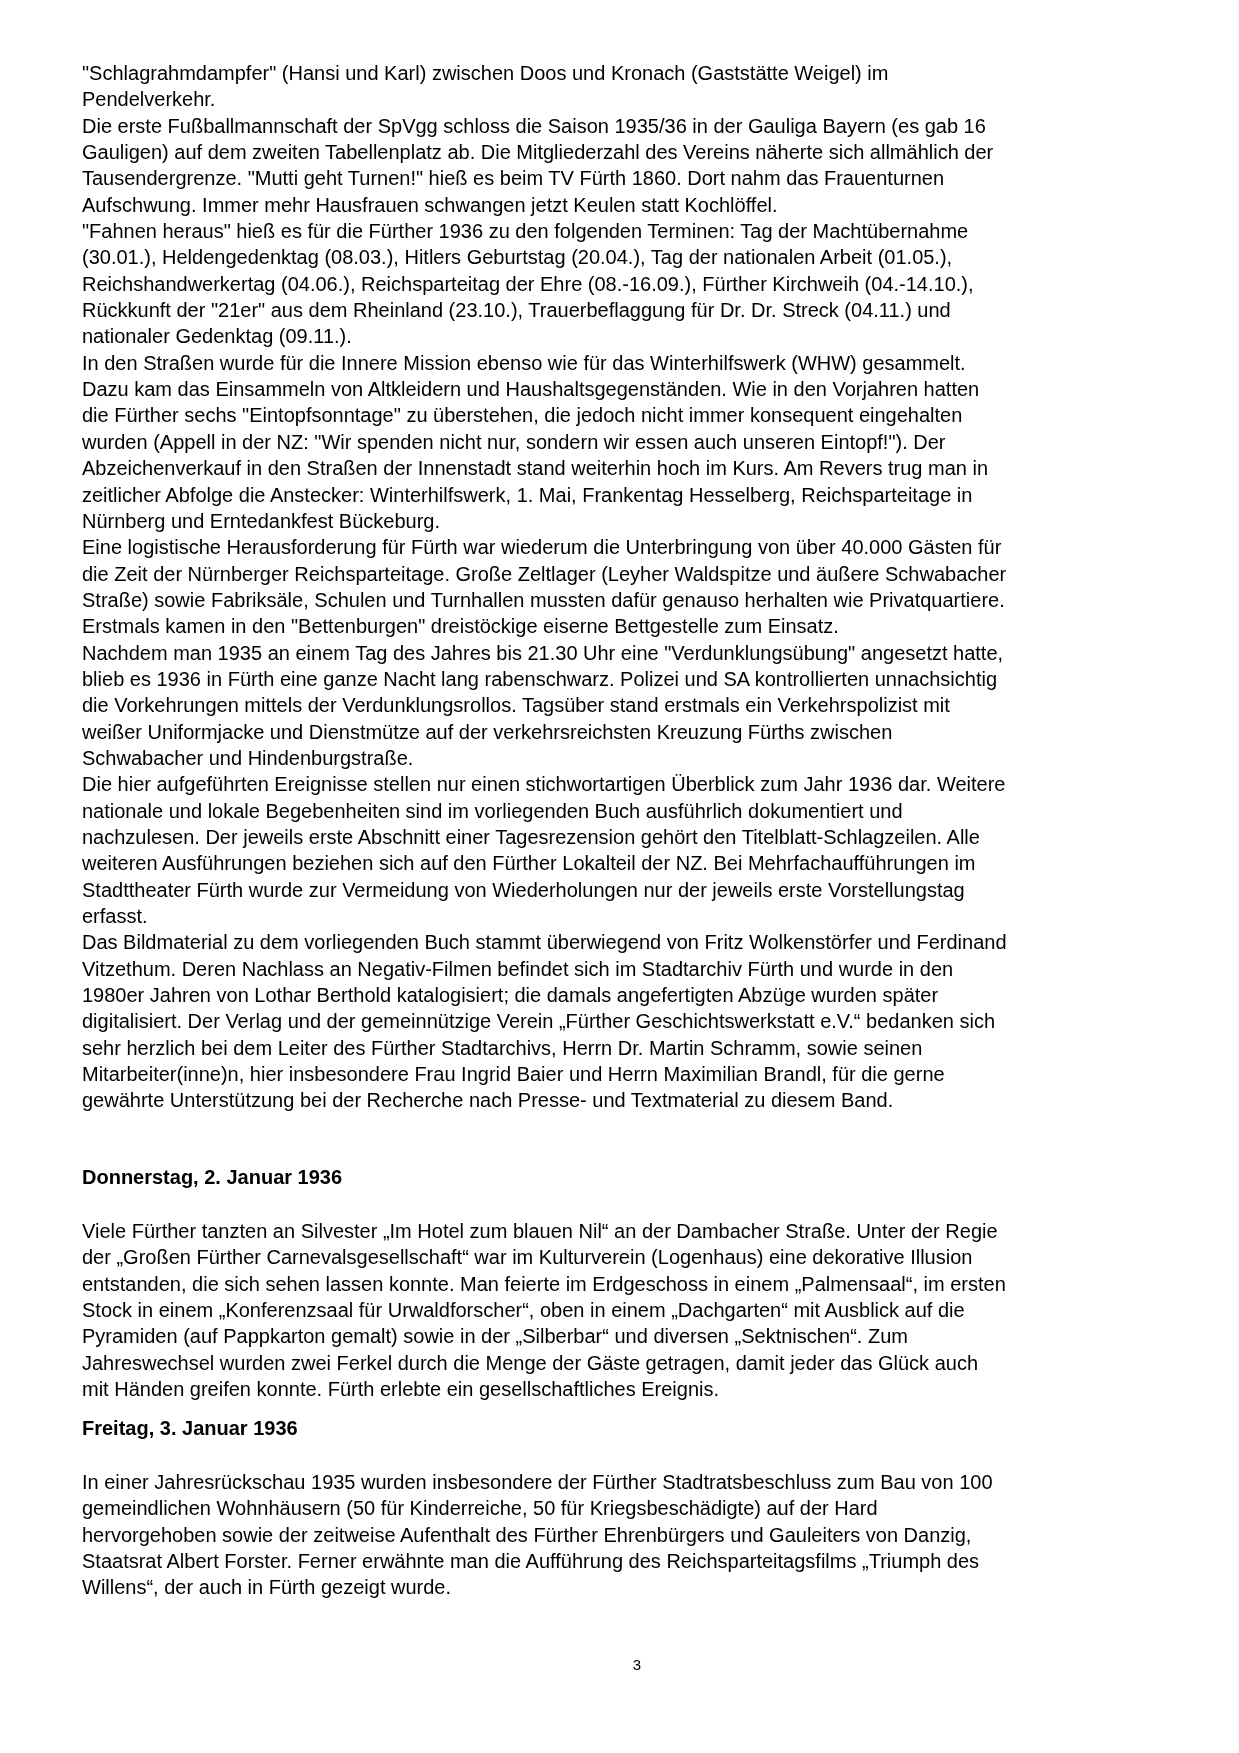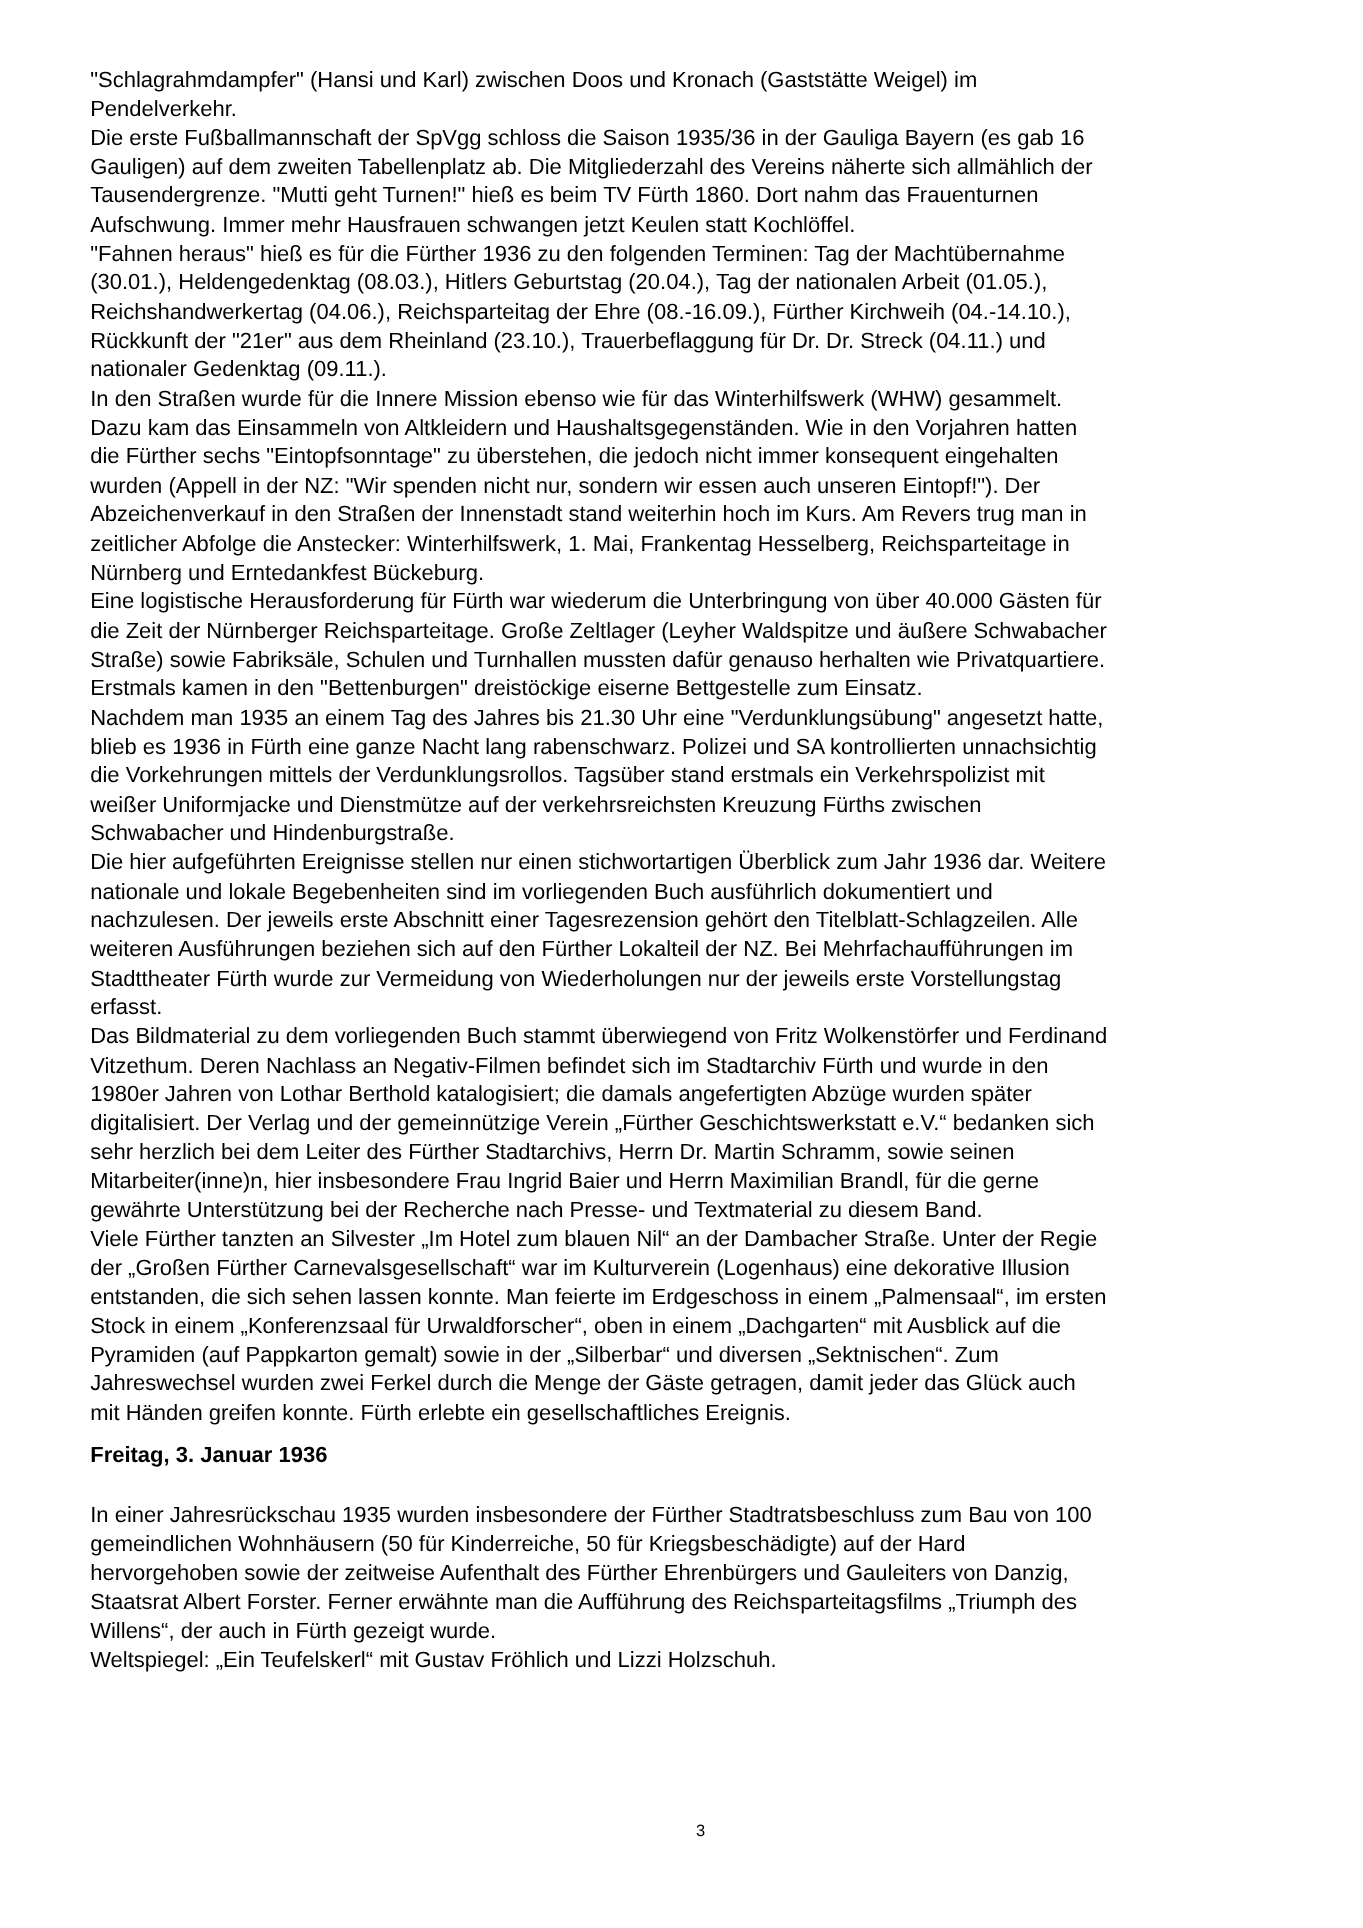--- a/index.html
+++ b/index.html
@@ -84,29 +84,29 @@
 weiteren Ausführungen beziehen sich auf den Fürther Lokalteil der NZ. Bei Mehrfachaufführungen im
 Stadttheater Fürth wurde zur Vermeidung von Wiederholungen nur der jeweils erste Vorstellungstag
 erfasst.</p>
     <p>Das Bildmaterial zu dem vorliegenden Buch stammt überwiegend von Fritz Wolkenstörfer und Ferdinand
 Vitzethum. Deren Nachlass an Negativ-Filmen befindet sich im Stadtarchiv Fürth und wurde in den
 1980er Jahren von Lothar Berthold katalogisiert; die damals angefertigten Abzüge wurden später
 digitalisiert. Der Verlag und der gemeinnützige Verein „Fürther Geschichtswerkstatt e.V.“ bedanken sich
 sehr herzlich bei dem Leiter des Fürther Stadtarchivs, Herrn Dr. Martin Schramm, sowie seinen
 Mitarbeiter(inne)n, hier insbesondere Frau Ingrid Baier und Herrn Maximilian Brandl, für die gerne
 gewährte Unterstützung bei der Recherche nach Presse- und Textmaterial zu diesem Band.</p>
+    <h2 class="heading heading-1">Donnerstag, 2. Januar 1936</h2>
     <p>Viele Fürther tanzten an Silvester „Im Hotel zum blauen Nil“ an der Dambacher Straße. Unter der Regie
 der „Großen Fürther Carnevalsgesellschaft“ war im Kulturverein (Logenhaus) eine dekorative Illusion
 entstanden, die sich sehen lassen konnte. Man feierte im Erdgeschoss in einem „Palmensaal“, im ersten
 Stock in einem „Konferenzsaal für Urwaldforscher“, oben in einem „Dachgarten“ mit Ausblick auf die
 Pyramiden (auf Pappkarton gemalt) sowie in der „Silberbar“ und diversen „Sektnischen“. Zum
 Jahreswechsel wurden zwei Ferkel durch die Menge der Gäste getragen, damit jeder das Glück auch
 mit Händen greifen konnte. Fürth erlebte ein gesellschaftliches Ereignis.</p>
     <h2 class="heading heading-2">Freitag, 3. Januar 1936</h2>
     <p>In einer Jahresrückschau 1935 wurden insbesondere der Fürther Stadtratsbeschluss zum Bau von 100
 gemeindlichen Wohnhäusern (50 für Kinderreiche, 50 für Kriegsbeschädigte) auf der Hard
 hervorgehoben sowie der zeitweise Aufenthalt des Fürther Ehrenbürgers und Gauleiters von Danzig,
 Staatsrat Albert Forster. Ferner erwähnte man die Aufführung des Reichsparteitagsfilms „Triumph des
 Willens“, der auch in Fürth gezeigt wurde.</p>
-    <p>Weltspiegel: „Ein Teufelskerl“ mit Gustav Fröhlich und Lizzi Holzschuh.</p>
   </div>
   <div class="footer">3</div>
 </div>
 
 </body></html>

